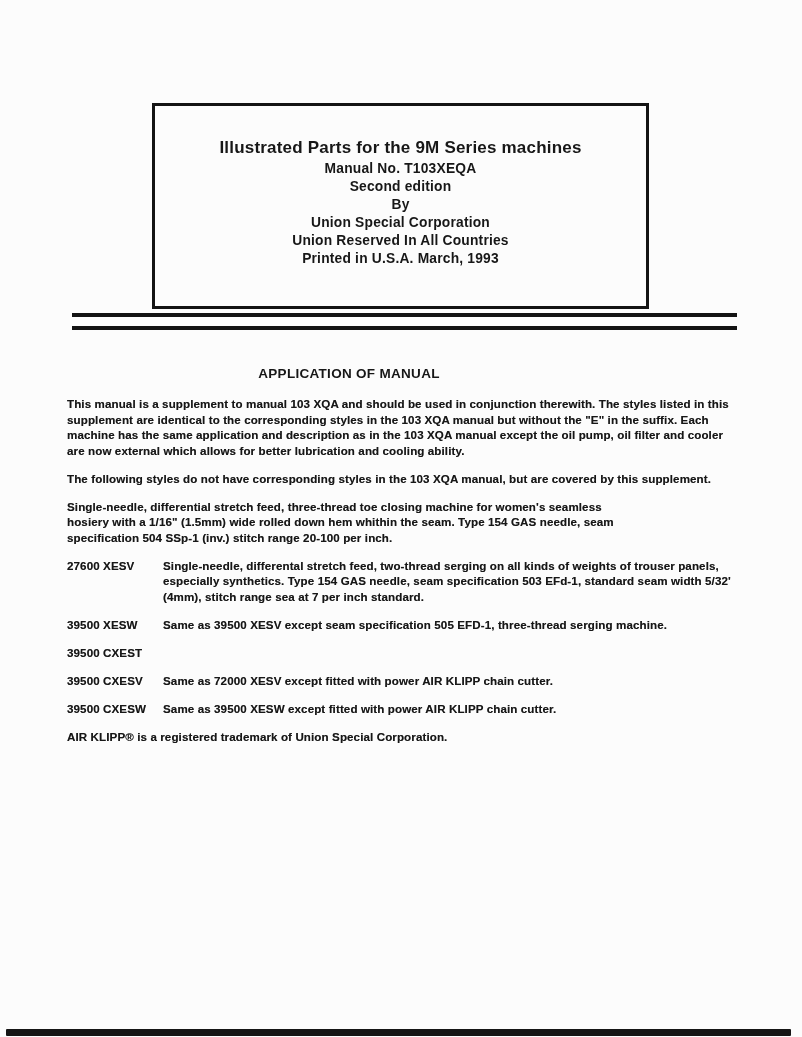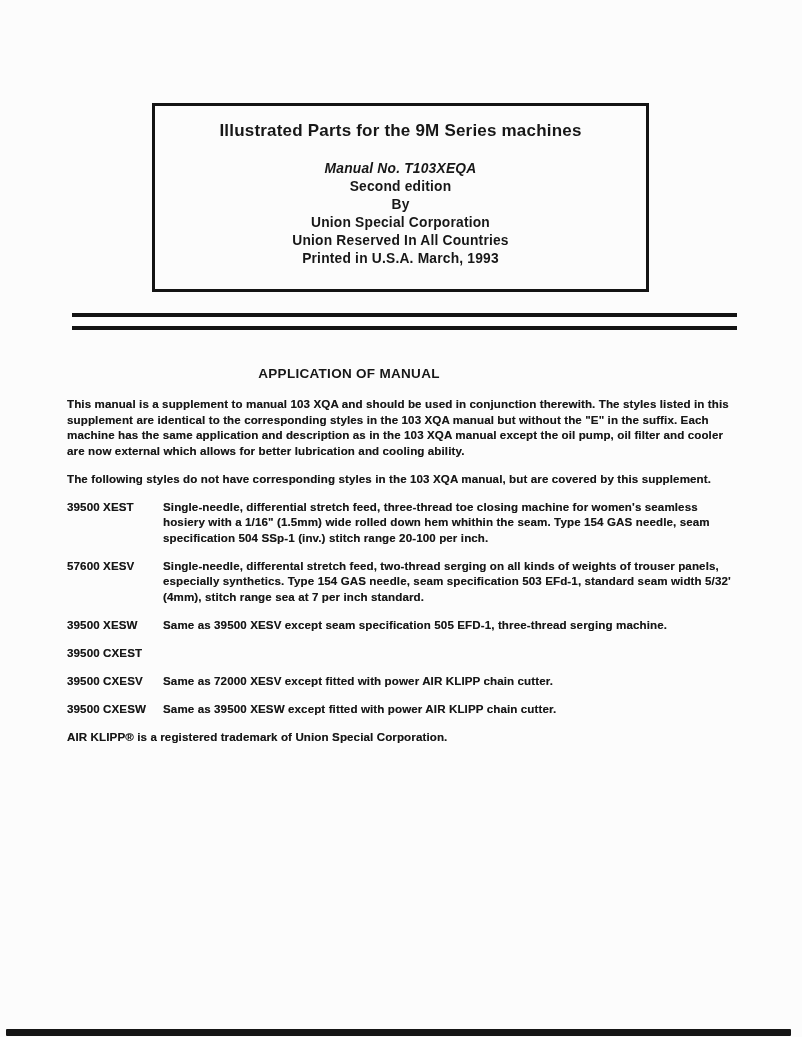--- a/index.html
+++ b/index.html
@@ -21,35 +21,34 @@
   }
   
   .title-box {
     position: absolute;
     left: 152px;
     top: 103px;
     width: 491px;
     height: 168px;
     border: 3px solid #141414;
     text-align: center;
-    padding-top: 15px;
+    padding-top: 32px;
     font-weight: 700;
     letter-spacing: 0.2px;
   }
   .title-line-lg {
     font-size: 17px;
     line-height: 19px;
   }
   .title-line-sm {
     font-size: 13.8px;
     line-height: 18px;
   }
   .title-line-sm.first-sm {
-    margin-top: 20px;
-    font-style: italic;
+    margin-top: 3px;
   }
   
   .rule {
     position: absolute;
     left: 72px;
     width: 665px;
     height: 4px;
     background: #131313;
   }
   .rule-top { top: 313px; }
@@ -124,25 +123,24 @@
   <div class="rule rule-top"></div>
   <div class="rule rule-bottom"></div>
 
   <div class="section-heading">APPLICATION OF MANUAL</div>
 
   <div class="content">
     <p>This manual is a supplement to manual 103 XQA and should be used in conjunction therewith.  The styles listed in this supplement are identical to the corresponding styles in the 103 XQA manual but without the "E" in the suffix.  Each machine has the same application and description as in the 103 XQA manual except the oil pump, oil filter and cooler are now external which allows for better lubrication and cooling ability.</p>
     <p>The following styles do not have corresponding styles in the 103 XQA manual, but are covered by this supplement.</p>
 
     <div class="style-row">
-      <div class="style-term">39500 XEST</div>
       <div class="style-desc">Single-needle, differential stretch feed, three-thread toe closing machine for women's seamless hosiery with a 1/16" (1.5mm) wide rolled down hem whithin the seam.  Type 154 GAS needle, seam specification 504 SSp-1 (inv.) stitch range 20-100 per inch.</div>
     </div>
     <div class="style-row">
-      <div class="style-term">57600 XESV</div>
+      <div class="style-term">27600 XESV</div>
       <div class="style-desc">Single-needle, differental stretch feed, two-thread serging on all kinds of weights of trouser panels, especially synthetics.  Type 154 GAS needle, seam specification 503 EFd-1, standard seam width 5/32' (4mm), stitch range sea at 7 per inch standard.</div>
     </div>
     <div class="style-row">
       <div class="style-term">39500 XESW</div>
       <div class="style-desc">Same as 39500 XESV except seam specification 505 EFD-1, three-thread serging machine.</div>
     </div>
     <div class="style-row">
       <div class="style-term">39500 CXEST</div>
     </div>
     <div class="style-row">

